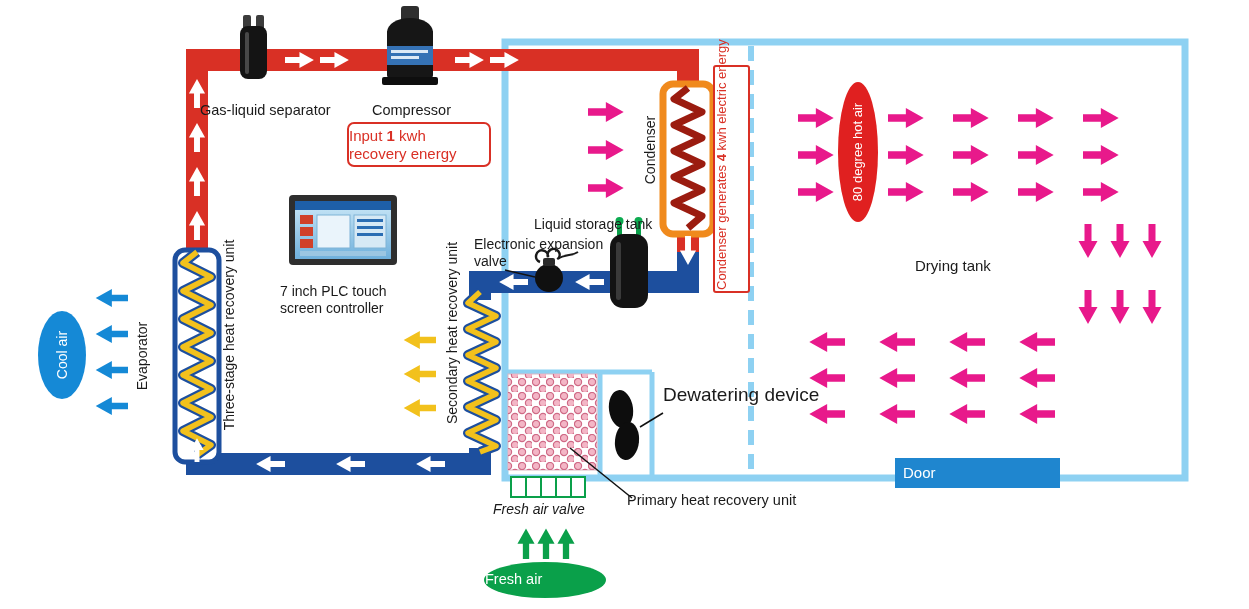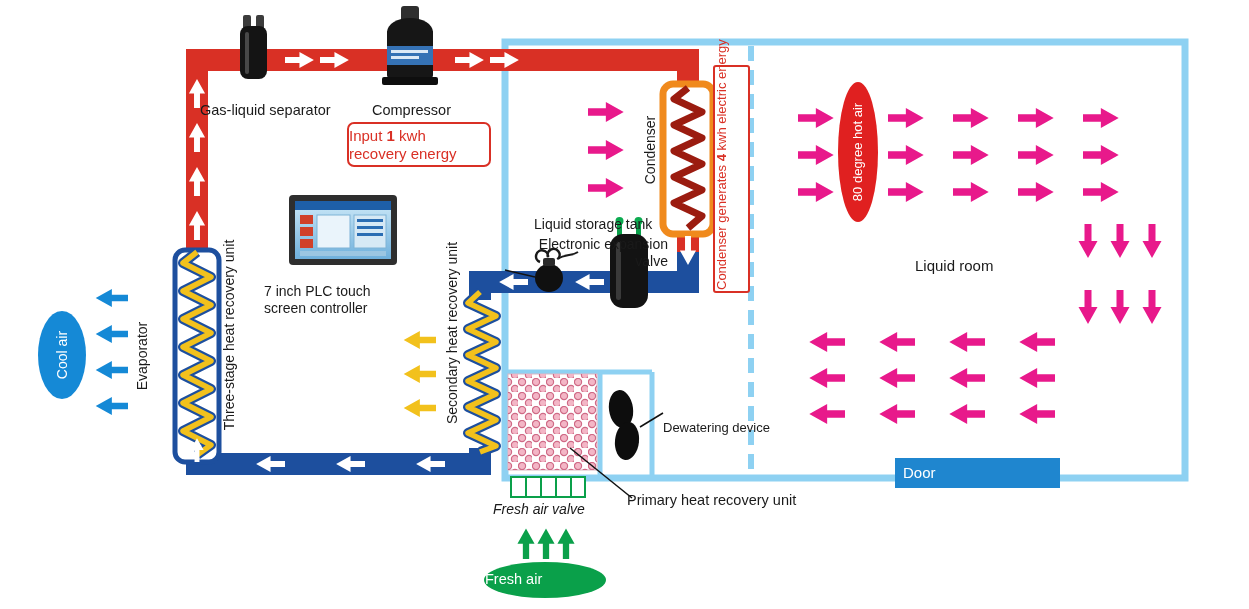--- a/index.html
+++ b/index.html
@@ -1,19 +1,19 @@
 <!DOCTYPE html>
 <html><head>
 <meta charset="utf-8">
 <style>
   html,body{margin:0;padding:0;background:#fff;}
   .stage{position:relative;width:1249px;height:609px;background:#fff;overflow:hidden;
          font-family:"Liberation Sans",sans-serif;color:#1a1a1a;}
   .stage svg{position:absolute;left:0;top:0;}
-  .lbl{position:absolute;font-size:14px;line-height:1.18;text-align:right;}
+  .lbl{position:absolute;font-size:14px;line-height:1.18;}
   .c{text-align:left;}
   .nw{white-space:nowrap;}
   .wrap{white-space:normal;}
   .vlbl{position:absolute;height:20px;line-height:20px;text-align:center;white-space:nowrap;
         transform:rotate(-90deg);font-size:14px;}
   .red{color:#d93025;}
   .white{color:#fff;}
   .note{border:2px solid #d93025;background:#fff;color:#d93025;border-radius:7px;
         font-size:15px;padding:3px 0;}
 </style>
@@ -226,39 +226,39 @@
 
 <div class="lbl c nw" style="left:200px;top:102px;width:158px;font-size:14.5px;">Gas-liquid separator</div>
 
 <div class="lbl c nw" style="left:372px;top:102px;width:95px;font-size:14.5px;">Compressor</div>
 
 <div class="lbl c note" style="left:347px;top:122px;width:140px;">
   <div><span>Input </span><b>1</b><span> kwh</span></div>
   <div>recovery energy</div>
 </div>
 
-<div class="lbl c wrap" style="left:264px;top:283px;width:140px;">7 inch PLC touch screen controller</div>
+<div class="lbl c wrap" style="left:280px;top:283px;width:140px;">7 inch PLC touch screen controller</div>
 
 <div class="lbl nw" style="left:534px;top:216px;">Liquid storage tank</div>
 
-<div class="lbl wrap" style="left:474px;top:236px;width:160px;margin-left:34px;">Electronic expansion valve</div>
+<div class="lbl wrap" style="left:474px;top:236px;width:160px;">Electronic expansion valve</div>
 
 <div class="vlbl" style="left:600px;top:140px;width:100px;">Condenser</div>
 
 <div class="vlbl red wrap" style="left:620px;top:162px;width:222px;height:34px;line-height:16px;font-size:13px;">
   <span>Condenser generates </span><b>4</b><span> kwh electric energy</span>
 </div>
 
 <div class="vlbl white" style="left:788px;top:142px;width:140px;font-size:13px;">80 degree hot air</div>
 
-<div class="lbl c nw" style="left:915px;top:257px;width:110px;font-size:15px;">Liquid room</div>
+<div class="lbl c nw" style="left:915px;top:257px;width:110px;font-size:15px;">Drying tank</div>
 
 <div class="lbl c white nw" style="left:895px;top:464px;width:165px;font-size:15px;padding-left:8px;">Door</div>
 
-<div class="lbl nw" style="left:663px;top:420px;font-size:13px;">Dewatering device</div>
+<div class="lbl nw" style="left:663px;top:384px;font-size:19px;">Dewatering device</div>
 
 <div class="lbl nw" style="left:627px;top:492px;font-size:14.5px;">Primary heat recovery unit</div>
 
 <div class="lbl c nw" style="left:493px;top:501px;width:110px;font-style:italic;">Fresh air valve</div>
 
 <div class="lbl c white nw" style="left:485px;top:571px;width:120px;font-size:14.5px;">Fresh air</div>
 
 <div class="vlbl white" style="left:17px;top:345px;width:90px;">Cool air</div>
 
 <div class="vlbl" style="left:87px;top:346px;width:110px;">Evaporator</div>

